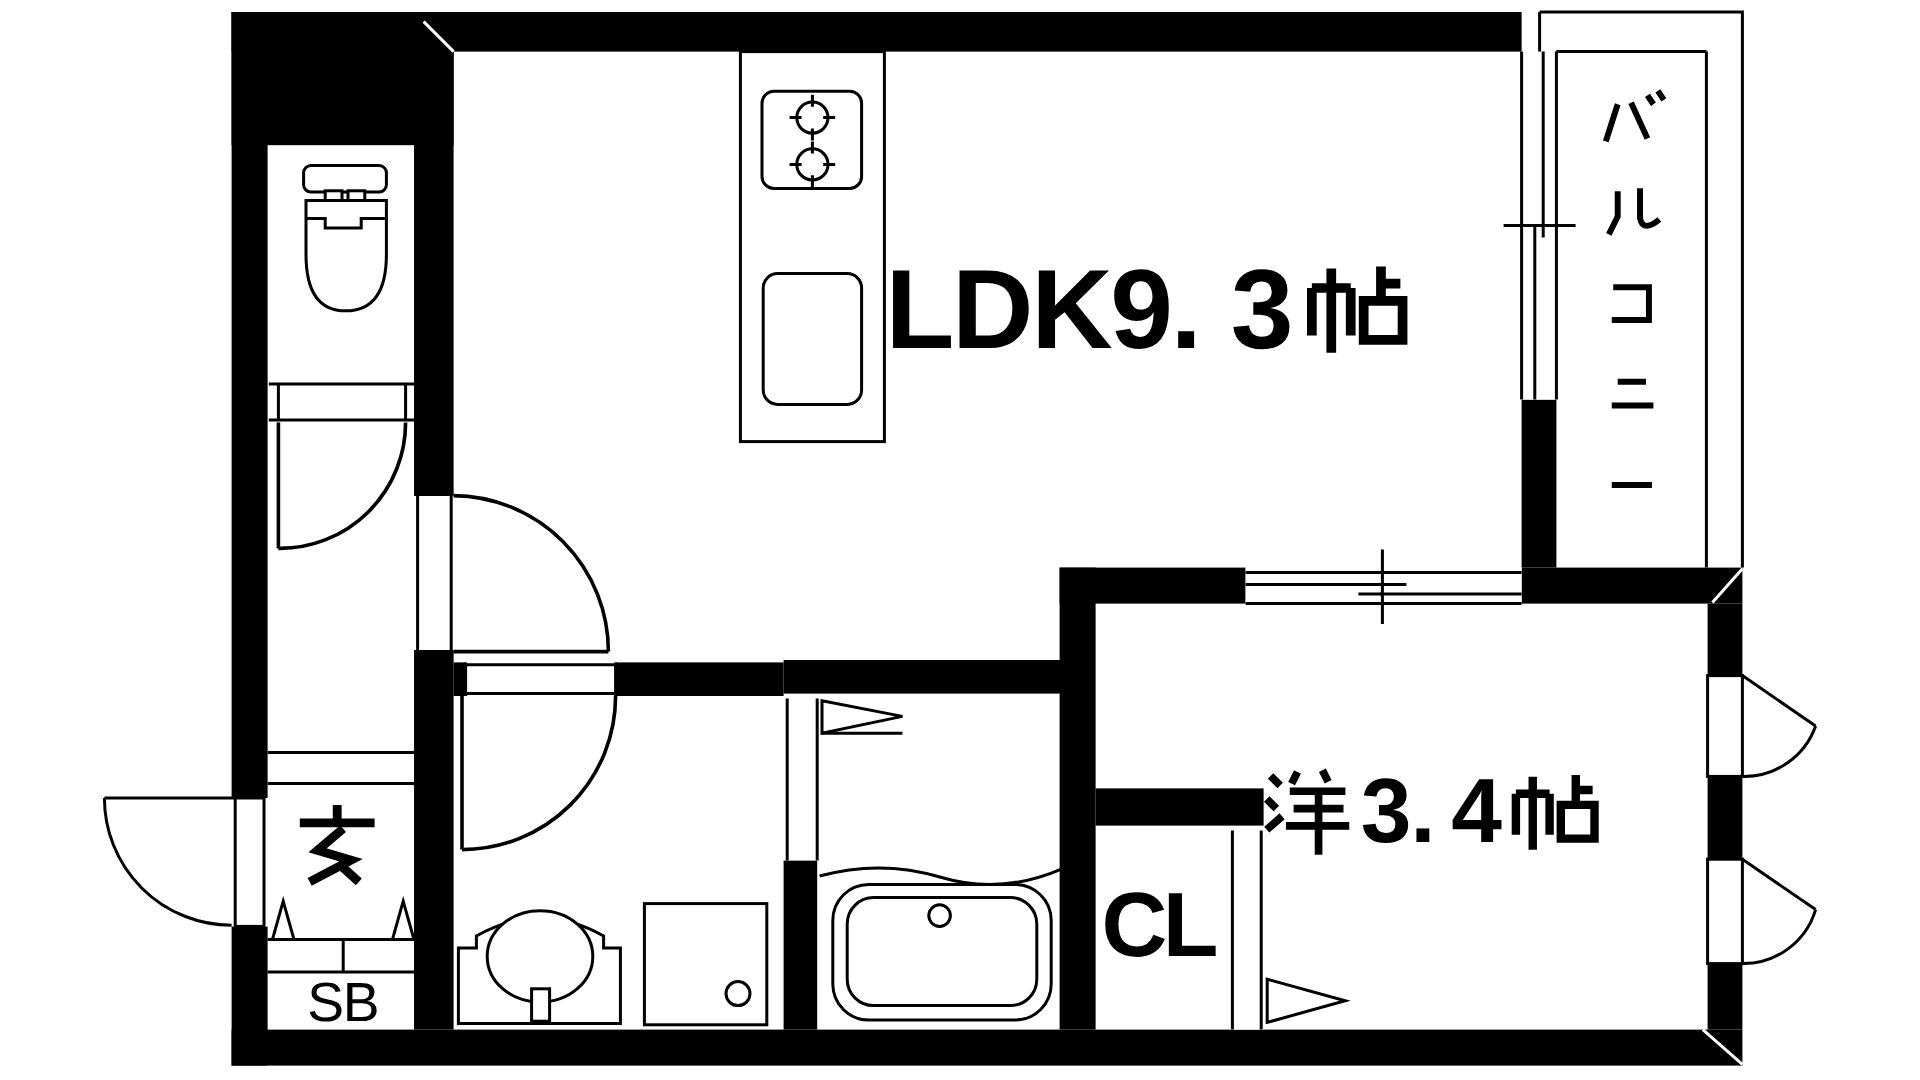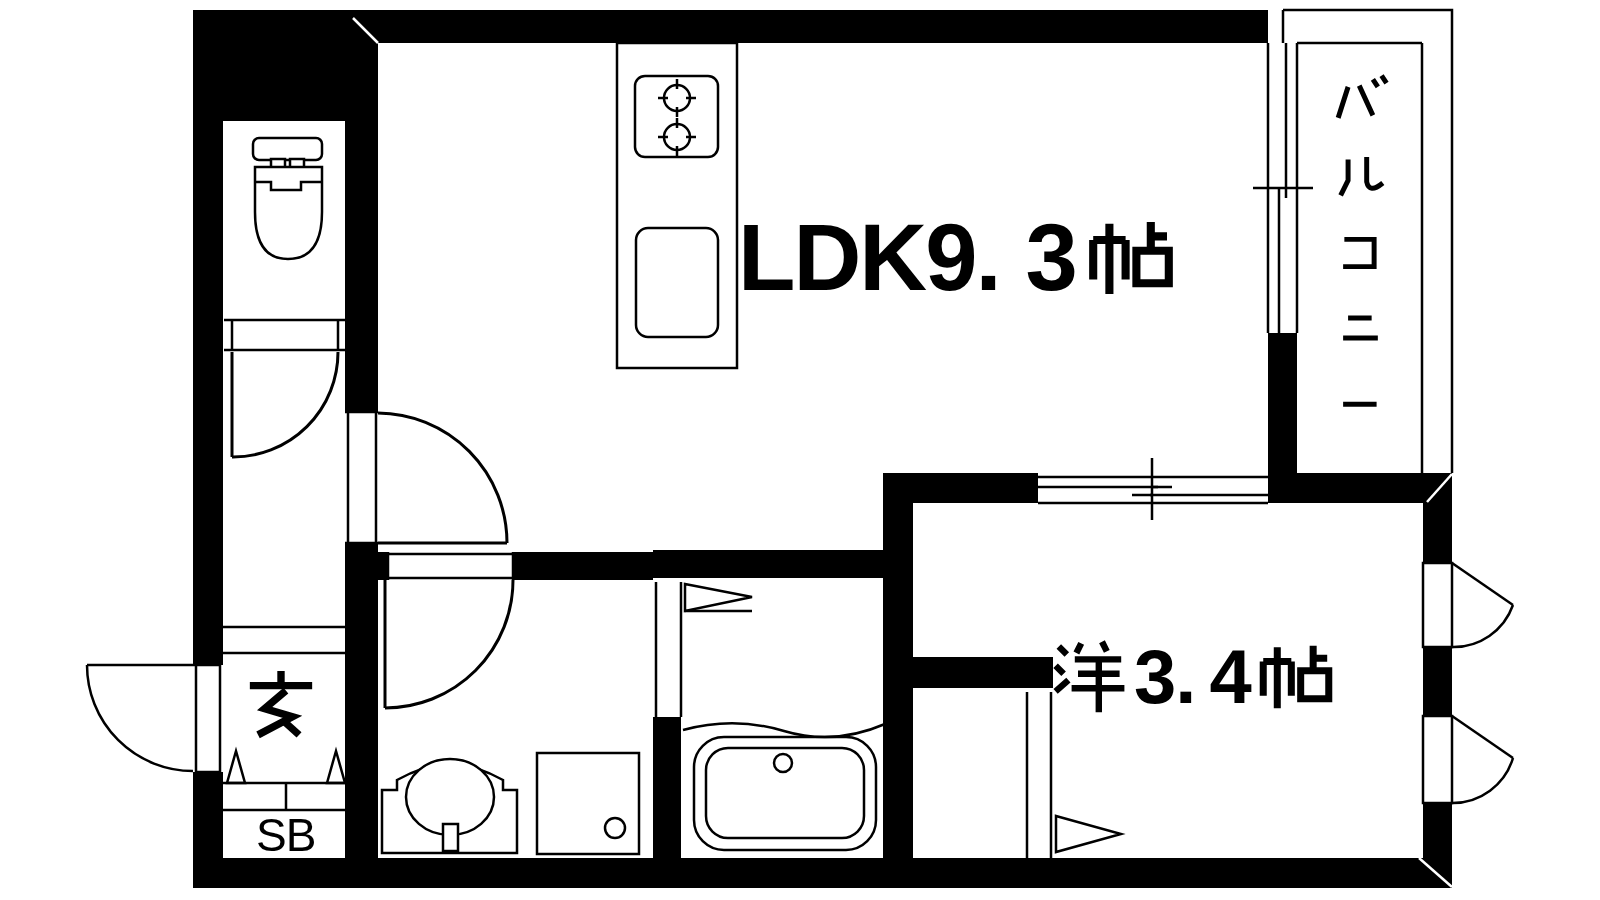--- a/index.html
+++ b/index.html
@@ -252,16 +252,17 @@
         <use href="#g-bar"></use>
       </svg>
   </div>
 
   <div class="label genkan-label" aria-label="玄">
     <svg class="glyph" width="82" height="82">
         <use href="#g-gen"></use>
       </svg>
   </div>
 
+  <div class="label cl-label">CL</div>
 
   <div class="label sb-label">SB</div>
 
 </div>
 
 </body></html>

